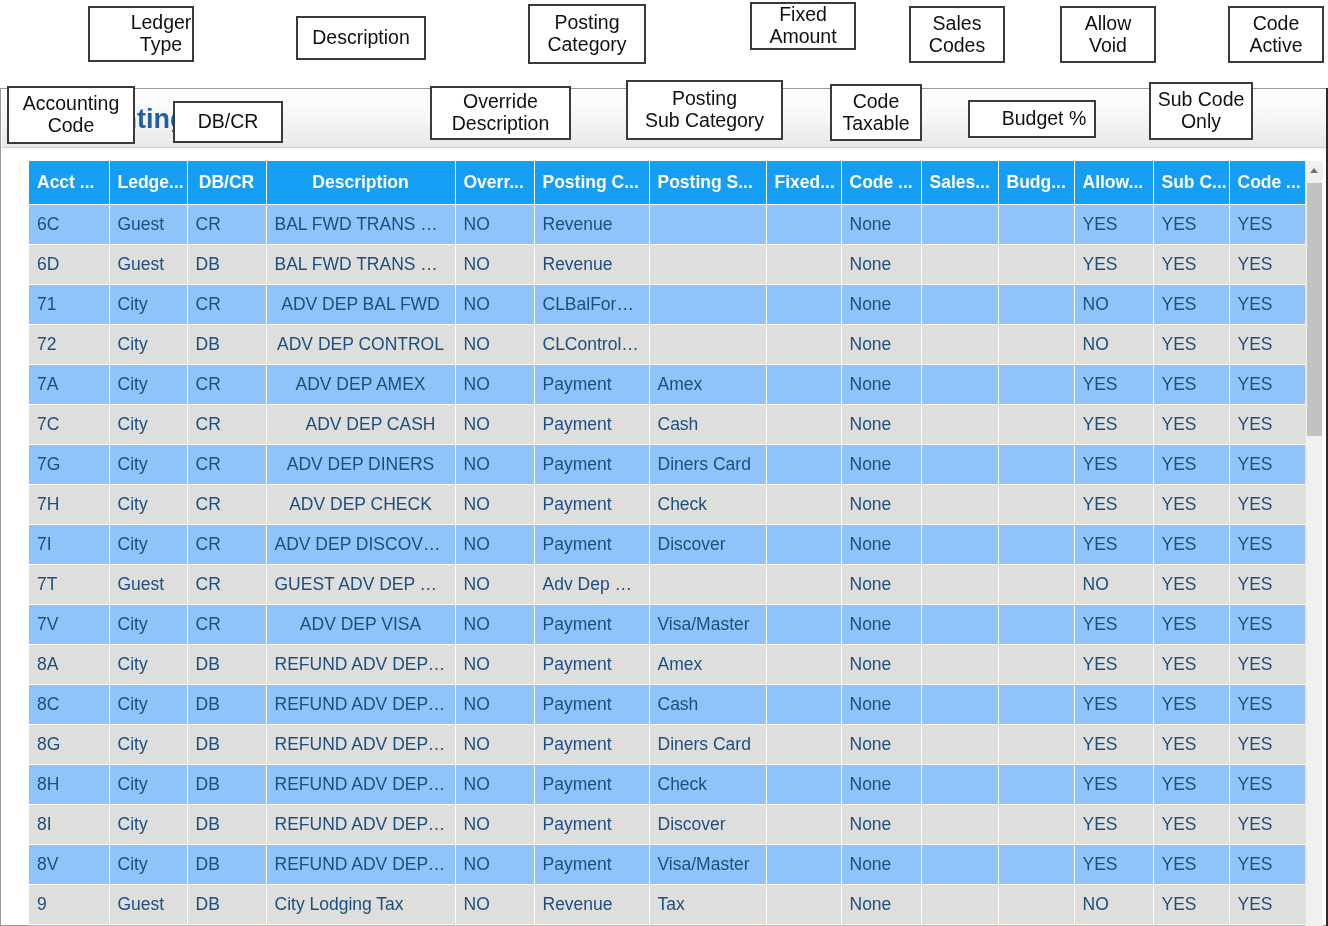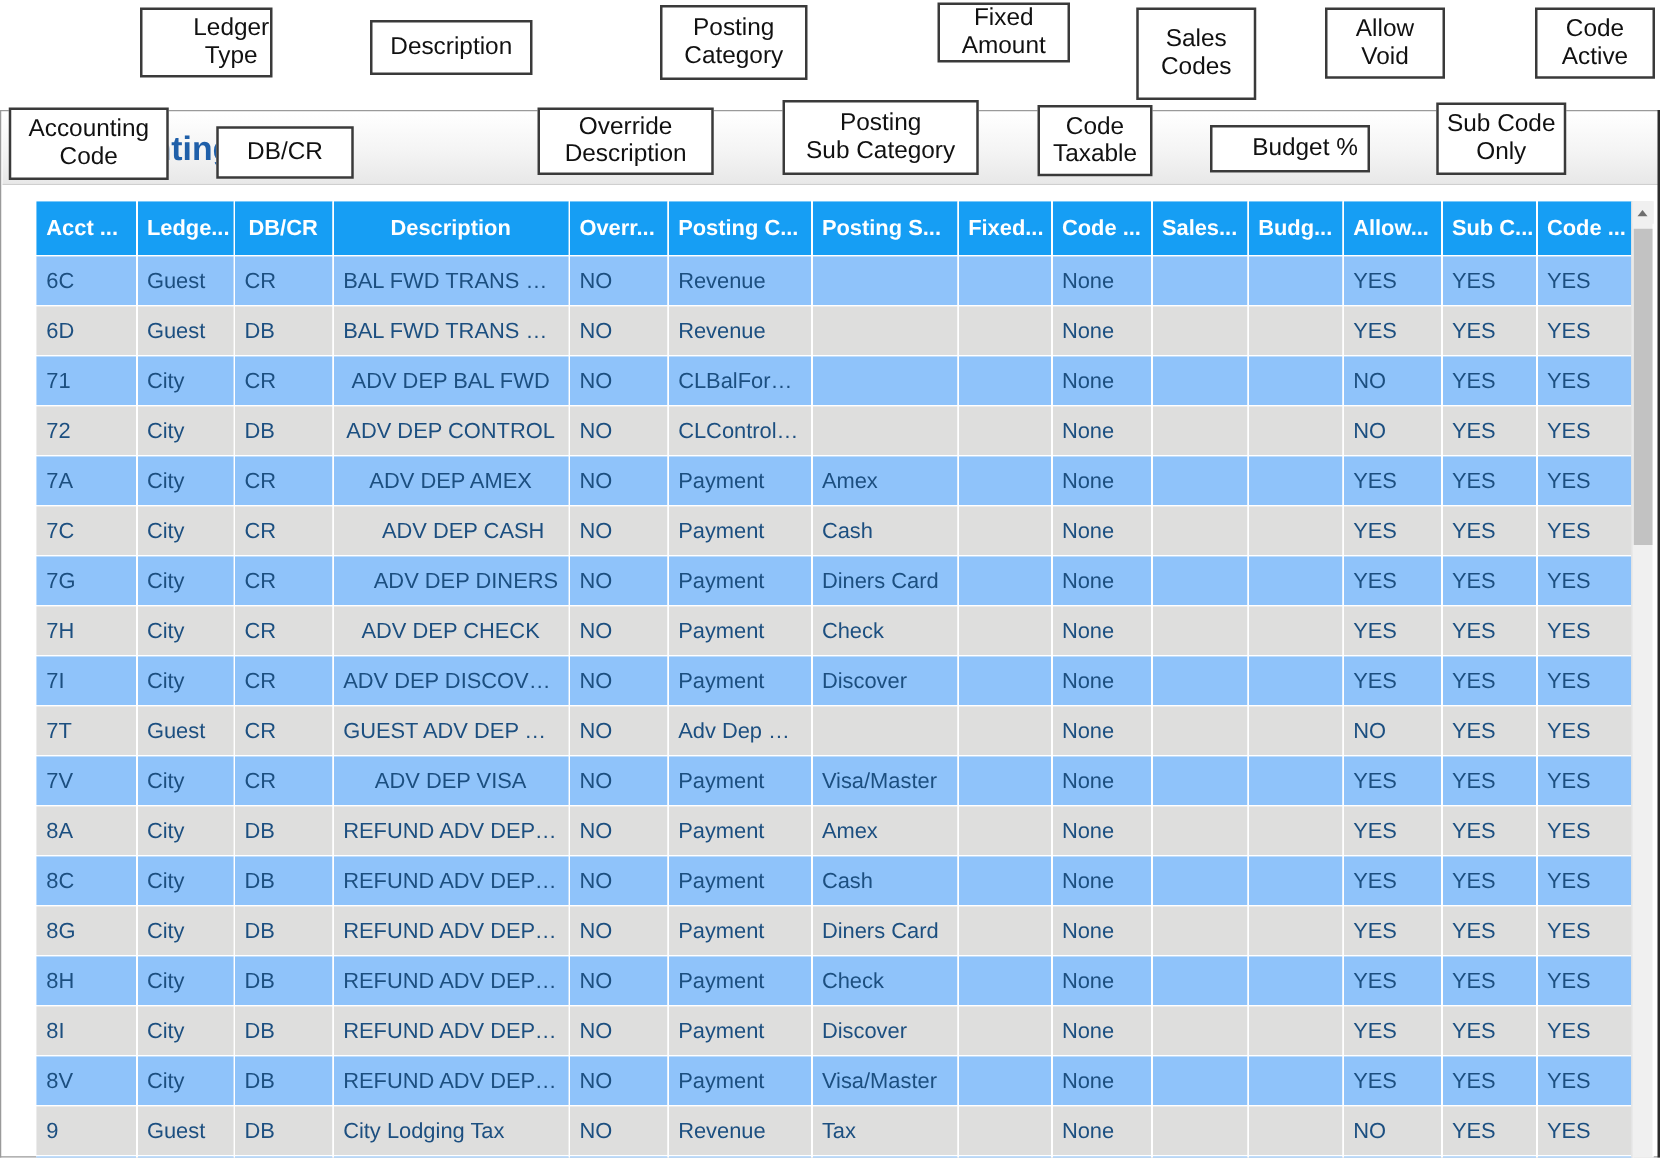--- a/index.html
+++ b/index.html
@@ -293,21 +293,21 @@
             <td></td>
             <td></td>
             <td>YES</td>
             <td>YES</td>
             <td>YES</td>
           </tr>
           <tr class="row-sel">
             <td>7G</td>
             <td>City</td>
             <td>CR</td>
-            <td style="text-align: right;">ADV DEP DINERS</td>
+            <td style="text-align: center;">ADV DEP DINERS</td>
             <td>NO</td>
             <td>Payment</td>
             <td>Diners Card</td>
             <td></td>
             <td>None</td>
             <td></td>
             <td></td>
             <td>YES</td>
             <td>YES</td>
             <td>YES</td>
@@ -510,36 +510,36 @@
 
   <div id="vscroll">
     <div id="vscroll-up"></div>
     <div id="vscroll-thumb"></div>
   </div>
 
 </div>
 <div id="window-right-edge"></div>
 
 <div id="callout-layer">
-    <div class="callout" style="left: 112px; top: 6px; width: 106px; height: 56px; padding-left: 40px;">
+    <div class="callout" style="left: 88px; top: 6px; width: 106px; height: 56px; padding-left: 40px;">
       <span style="white-space: pre-line;">Ledger
 Type</span>
     </div>
     <div class="callout" style="left: 296px; top: 16px; width: 130px; height: 44px;">
       <span style="white-space: pre-line;">Description</span>
     </div>
     <div class="callout" style="left: 528px; top: 4px; width: 118px; height: 60px;">
       <span style="white-space: pre-line;">Posting
 Category</span>
     </div>
     <div class="callout" style="left: 750px; top: 2px; width: 106px; height: 48px;">
       <span style="white-space: pre-line;">Fixed
 Amount</span>
     </div>
-    <div class="callout" style="left: 909px; top: 6px; width: 96px; height: 74px;">
+    <div class="callout" style="left: 909px; top: 6px; width: 96px; height: 57px;">
       <span style="white-space: pre-line;">Sales
 Codes</span>
     </div>
     <div class="callout" style="left: 1060px; top: 6px; width: 96px; height: 57px;">
       <span style="white-space: pre-line;">Allow
 Void</span>
     </div>
     <div class="callout" style="left: 1228px; top: 6px; width: 96px; height: 57px;">
       <span style="white-space: pre-line;">Code
 Active</span>

